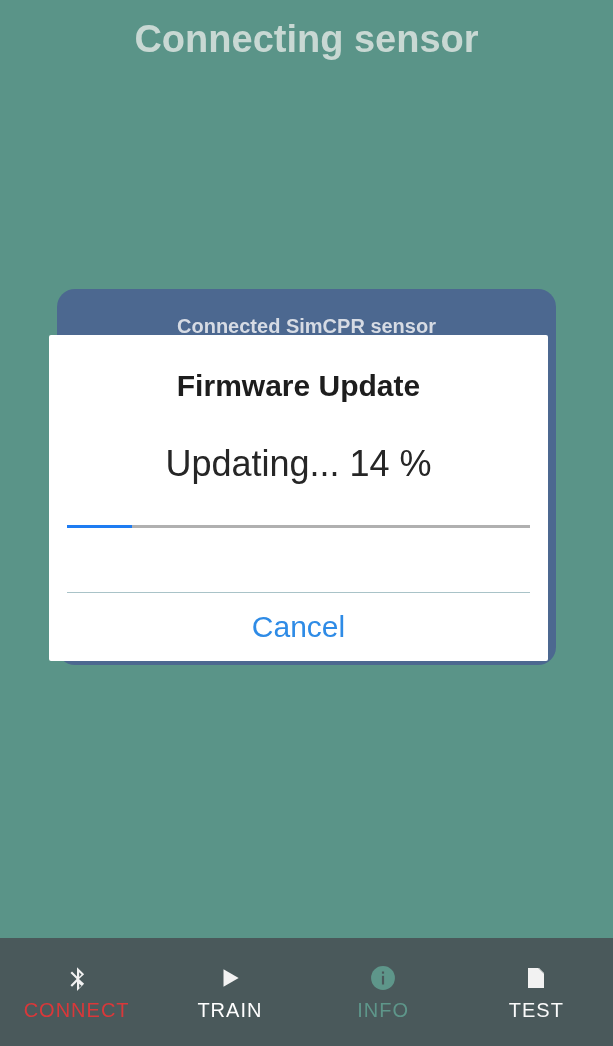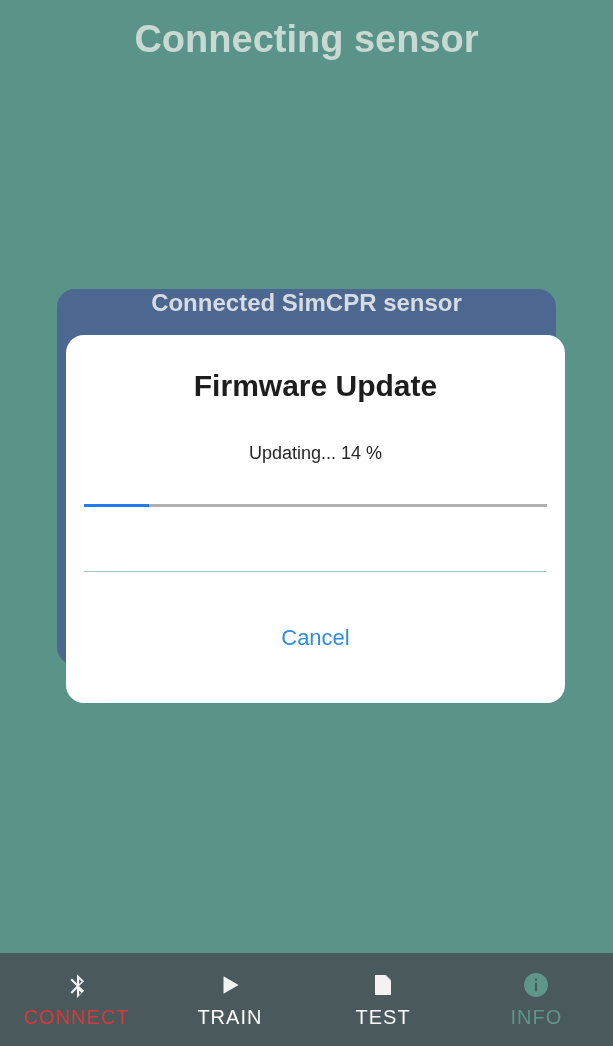--- a/index.html
+++ b/index.html
@@ -26,47 +26,48 @@
       position: absolute;
       left: 57px;
       top: 289px;
       width: 499px;
       height: 376px;
       background: #4c6890;
       border-radius: 18px;
     }
     .back-card-title {
       color: #d6dbe4;
-      font-size: 24px;
+      font-size: 20px;
       font-weight: 600;
       text-align: center;
+      padding-top: 26px;
       white-space: nowrap;
       overflow: hidden;
     }
     .dialog {
       position: absolute;
-      left: 66px;
+      left: 49px;
       top: 335px;
       width: 499px;
-      height: 368px;
+      height: 326px;
       background: #ffffff;
-      border-radius: 18px;
+      border-radius: 2px;
       display: flex;
       flex-direction: column;
     }
     .dialog-title {
       color: #1d1d1d;
       font-size: 30px;
       font-weight: 700;
       text-align: center;
       padding-top: 34px;
     }
     .dialog-status {
       color: #262626;
-      font-size: 18px;
+      font-size: 36px;
       font-weight: 400;
       text-align: center;
       padding-top: 40px;
     }
     .progress-container {
       margin: 40px 18px 0 18px;
       height: 3px;
       background: #b0b0b0;
       position: relative;
     }
@@ -81,33 +82,33 @@
       margin: 64px 18px 0 18px;
       height: 1px;
       background: #a9c3c8;
     }
     .dialog-button {
       flex: 1;
       display: flex;
       align-items: center;
       justify-content: center;
       color: #2e8be6;
-      font-size: 22px;
+      font-size: 30px;
       font-weight: 400;
       cursor: pointer;
       border: none;
       background: transparent;
       width: 100%;
     }
     .tabbar {
       position: absolute;
       bottom: 0;
       left: 0;
       width: 100%;
-      height: 93px;
+      height: 108px;
       background: #4a595b;
       display: flex;
       justify-content: space-around;
       align-items: center;
     }
     .tab-item {
       flex: 1;
       display: flex;
       flex-direction: column;
       align-items: center;
@@ -168,34 +169,34 @@
 
   <div class="tab-item tab-train">
     <span class="tab-icon">
       <svg viewBox="0 0 24 24" width="26" height="26">
         <path d="M6 4l14 8-14 8z"></path>
       </svg>
     </span>
     <span class="tab-label">TRAIN</span>
   </div>
 
-  <div class="tab-item tab-test">
-    <span class="tab-icon">
-      <svg viewBox="0 0 24 24" width="24" height="28">
-        <path d="M6 2h9l5 5v15a0 0 0 0 1 0 0H6a0 0 0 0 1 0 0V2zm8 0v6h6"></path>
-        <path d="M4 2h10l6 6v14H4V2z"></path>
-      </svg>
-    </span>
-    <span class="tab-label">TEST</span>
-  </div>
-
   <div class="tab-item tab-info">
     <span class="tab-icon">
       <svg viewBox="0 0 24 24" width="26" height="26">
         <circle cx="12" cy="12" r="11"></circle>
         <rect x="11" y="10" width="2" height="8" fill="#4a595b"></rect>
         <rect x="11" y="6" width="2" height="2" fill="#4a595b"></rect>
       </svg>
     </span>
     <span class="tab-label">INFO</span>
   </div>
 
+  <div class="tab-item tab-test">
+    <span class="tab-icon">
+      <svg viewBox="0 0 24 24" width="24" height="28">
+        <path d="M6 2h9l5 5v15a0 0 0 0 1 0 0H6a0 0 0 0 1 0 0V2zm8 0v6h6"></path>
+        <path d="M4 2h10l6 6v14H4V2z"></path>
+      </svg>
+    </span>
+    <span class="tab-label">TEST</span>
+  </div>
+
 </div>
 
 </body></html>

